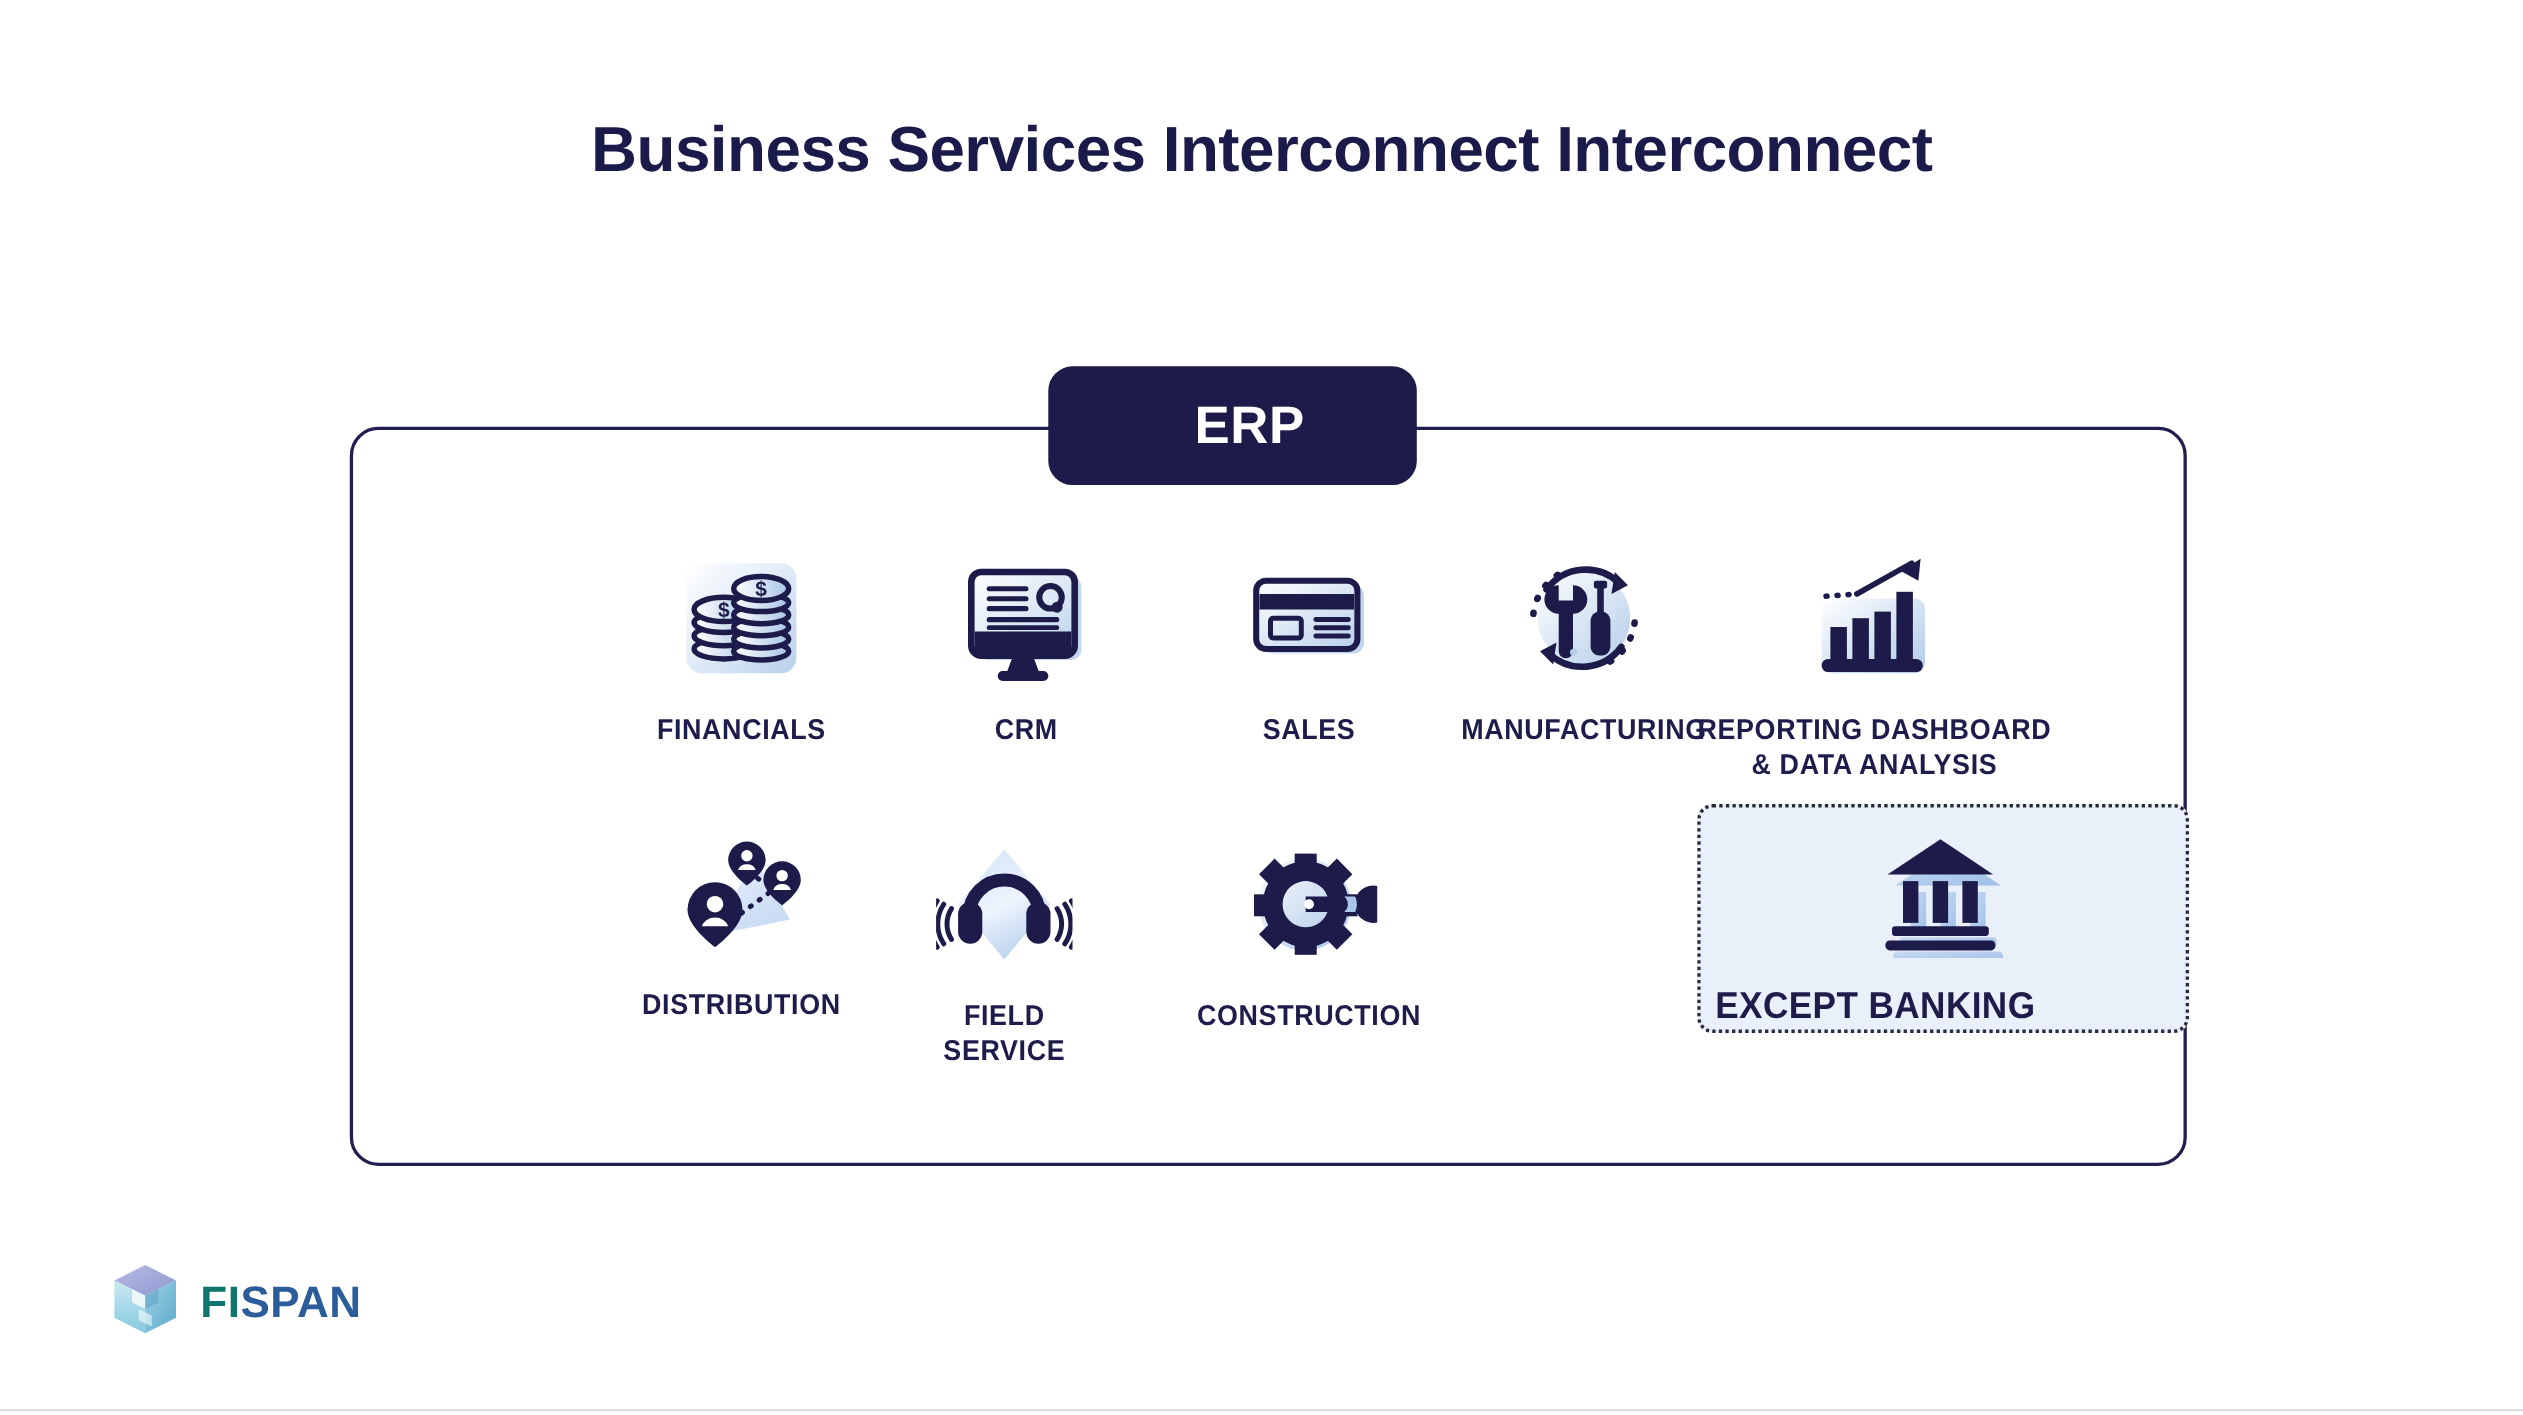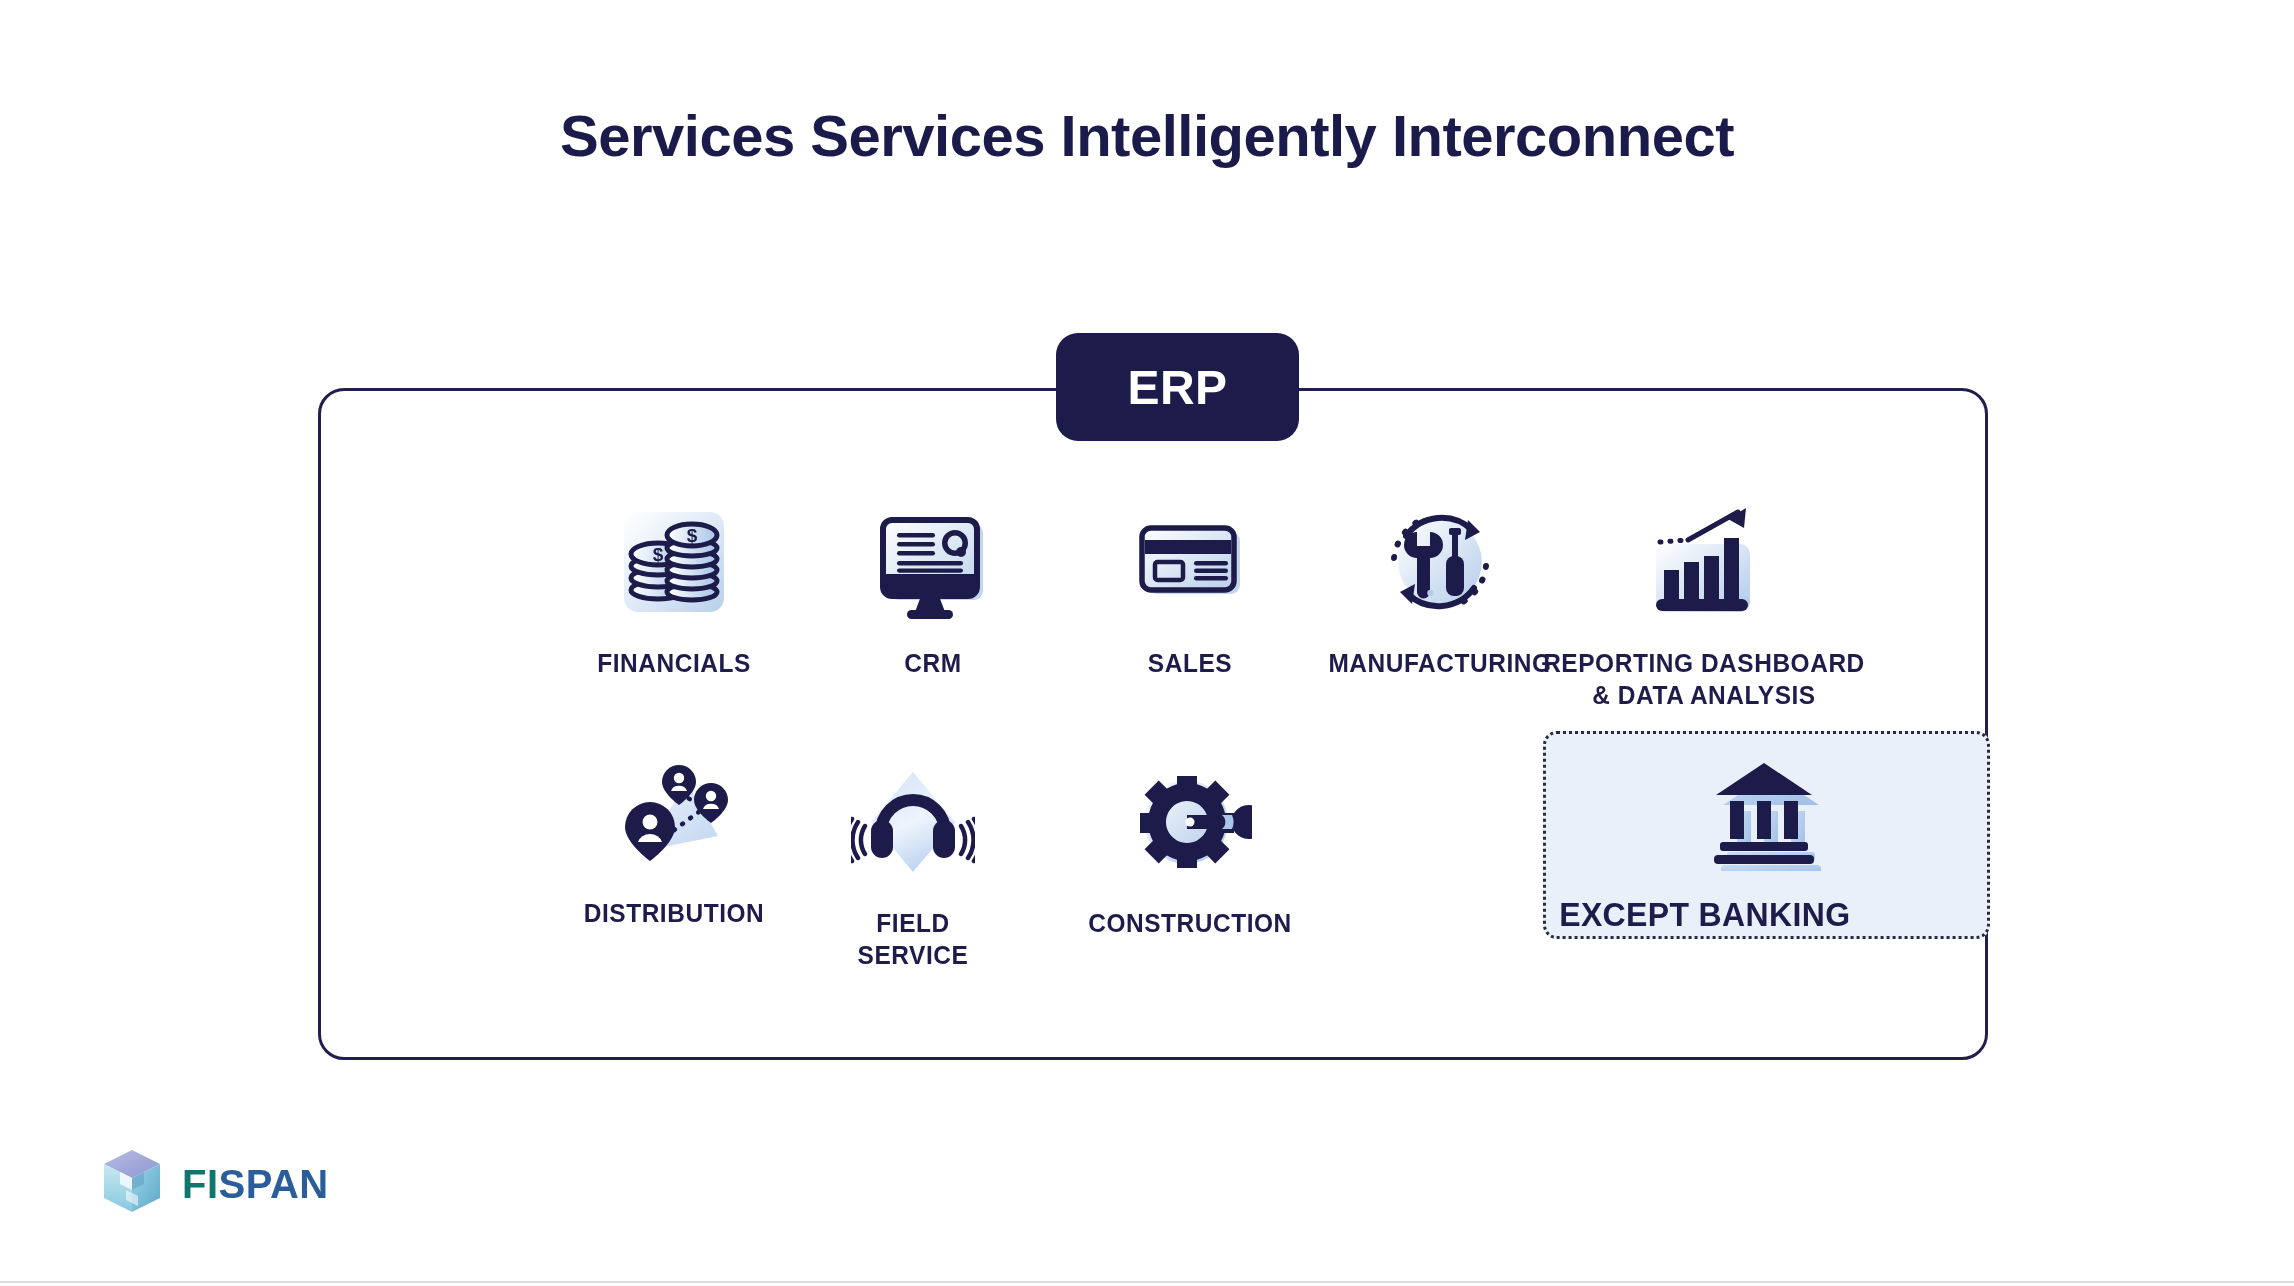--- a/index.html
+++ b/index.html
@@ -39,30 +39,31 @@
     height: 672px;
     border: 3px solid #211f4d;
     border-radius: 26px;
     box-sizing: border-box;
     background: #ffffff;
   }
 
   
   .erp-badge {
     position: absolute;
-    left: 1056px;
+    left: 953px;
     top: 333px;
-    width: 243px;
+    width: 304px;
     height: 108px;
     background: #1d1b4a;
     border-radius: 22px;
     display: flex;
     align-items: center;
     justify-content: center;
     z-index: 5;
+    padding-left: 31px;
   }
   .erp-badge-label {
     color: #ffffff;
     font-size: 48px;
     font-weight: bold;
     letter-spacing: 0.5px;
   }
 
   
   .svc-grid {
@@ -153,21 +154,21 @@
     left: 0;
     top: 1281px;
     width: 2294px;
     height: 2px;
     background: #dcdce4;
   }
 </style>
 </head>
 <body>
 
-<div class="page-title">Services Services Intelligently Interconnect</div>
+<div class="page-title">Business Services Interconnect Interconnect</div>
 
 <div class="erp-frame"></div>
 
 <div class="erp-badge">
   <span class="erp-badge-label">ERP</span>
 </div>
 
 <div class="svc-grid">
 
   <div class="svc-item pos-r1c1">

